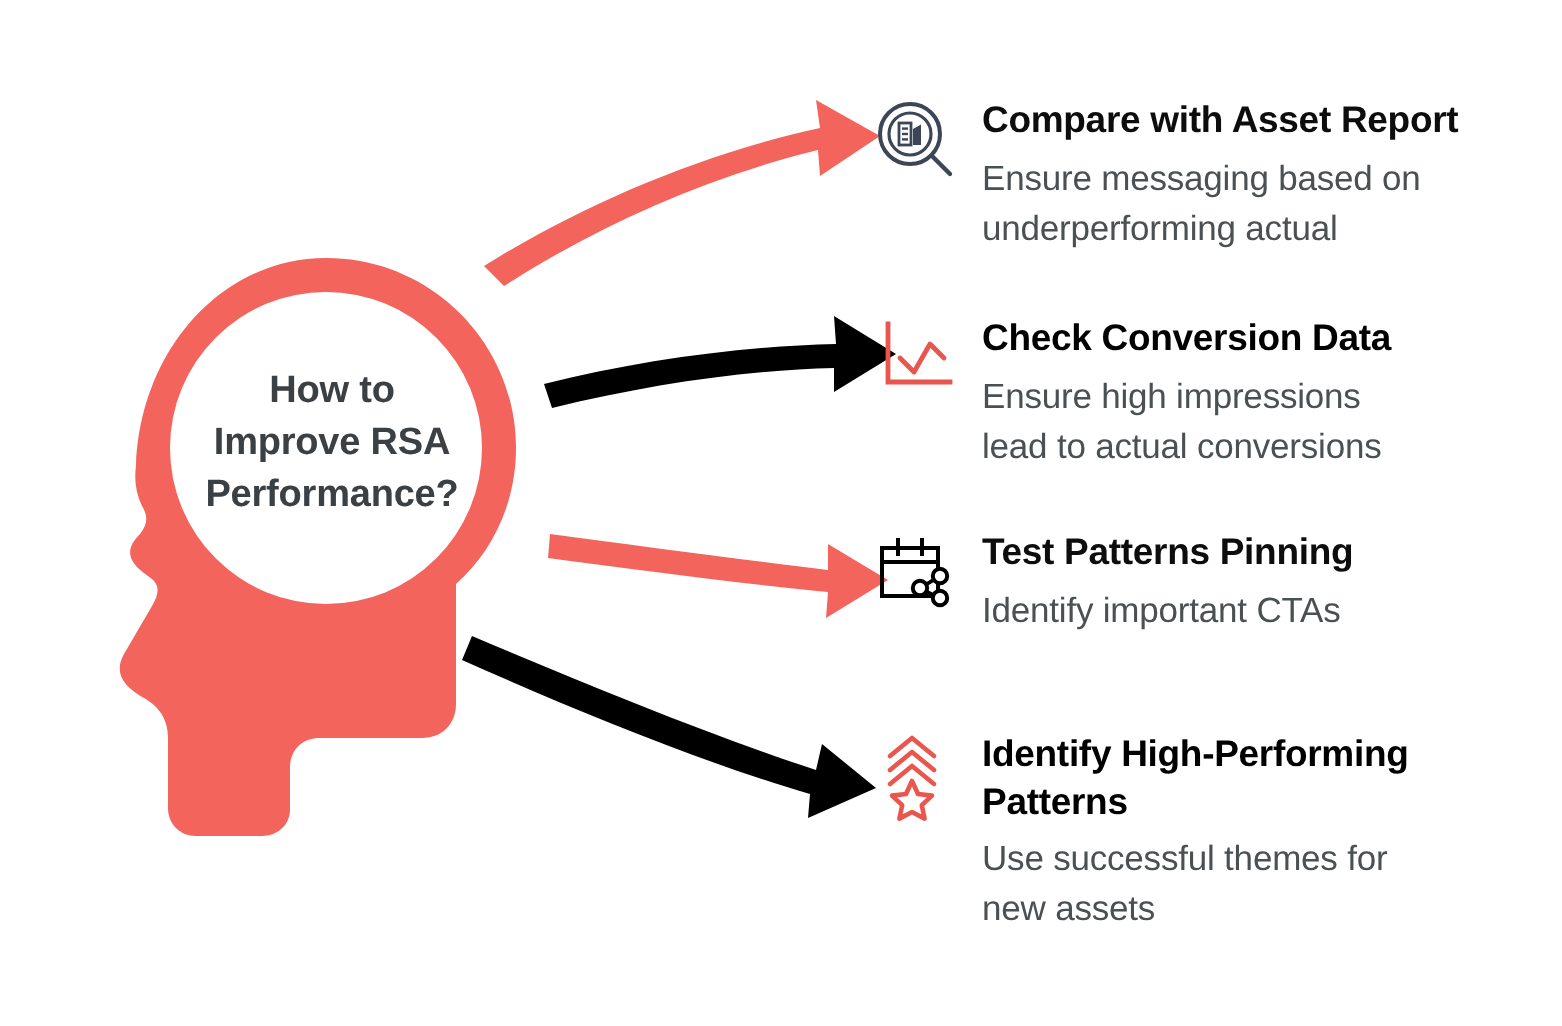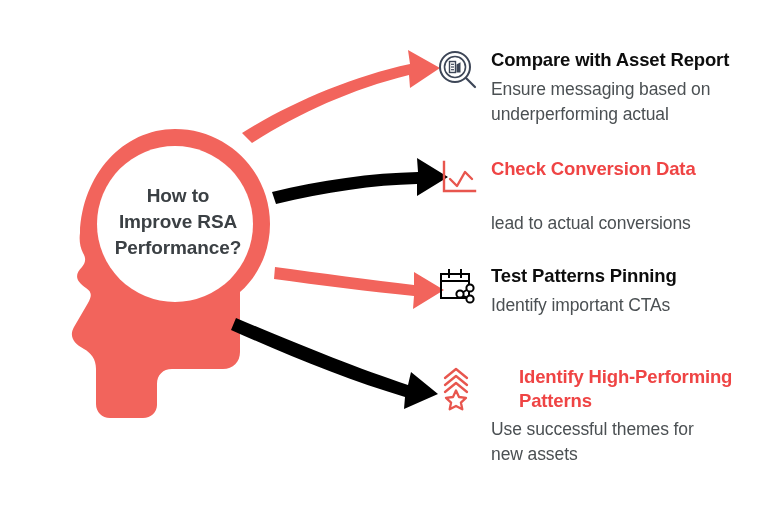--- a/index.html
+++ b/index.html
@@ -19,21 +19,21 @@
   #canvas {
     position: absolute;
     left: 0; top: 0;
     width: 781px;
     height: 513px;
   }
 
   
   .head-layer {
     position: absolute;
-    left: 12px; top: 0;
+    left: 0; top: 0;
     width: 330px;
     height: 513px;
   }
   .head-svg { display: block; }
 
   .head-caption {
     position: absolute;
     left: 74px;
     top: 183px;
     width: 184px;
@@ -81,35 +81,35 @@
     margin-left: 59px;
   }
   .item-title {
     font-size: 18.5px;
     font-weight: bold;
     line-height: 1.32;
     letter-spacing: -0.15px;
     margin: 0 0 5px 0;
   }
   .item-title.dark  { color: #0d0d0d; }
-  .item-title.coral { color: #ef4444; }
+  .item-title.coral { color: #000000; }
   .item-desc {
     font-size: 17.5px;
     line-height: 1.42;
     color: #4b5053;
     margin: 0;
     letter-spacing: -0.1px;
   }
 
   #item-0 { top: 48px; }
   #item-1 { top: 157px; }
   #item-2 { top: 264px; }
   #item-3 { top: 365px; }
 
-  #item-3 .item-title { margin-bottom: 3px; margin-left: 28px; }
+  #item-3 .item-title { margin-bottom: 3px; }
 </style>
 </head>
 <body>
 
 <div id="canvas">
 
   <div class="head-layer">
     <svg class="head-svg" width="330" height="513" viewBox="0 0 330 513">
       <path d="M 163 129
                C 216 129 258 172 258 224
@@ -202,21 +202,21 @@
 
     <div class="item" id="item-1">
       <div class="item-icon">
         <svg width="46" height="46" viewBox="0 0 46 46">
           <polyline points="9,5 9,34 40,34" fill="none" stroke="#e8564e" stroke-width="2.4" stroke-linecap="square"></polyline>
           <polyline points="15,22 22,29 30,15 37,22" fill="none" stroke="#e8564e" stroke-width="2.4" stroke-linecap="round" stroke-linejoin="round"></polyline>
         </svg>
       </div>
       <div class="item-body">
         <div class="item-title coral">Check Conversion Data</div>
-        <div class="item-desc"><br><span>lead to actual conversions</span></div>
+        <div class="item-desc"><span>Ensure high impressions</span><br><span>lead to actual conversions</span></div>
       </div>
     </div>
 
     <div class="item" id="item-2">
       <div class="item-icon">
         <svg width="46" height="46" viewBox="0 0 46 46">
           <rect x="6" y="10" width="28" height="24" fill="none" stroke="#000000" stroke-width="2"></rect>
           <line x1="6" y1="17" x2="34" y2="17" stroke="#000000" stroke-width="2"></line>
           <line x1="14" y1="5" x2="14" y2="14" stroke="#000000" stroke-width="2"></line>
           <line x1="26" y1="5" x2="26" y2="14" stroke="#000000" stroke-width="2"></line>

